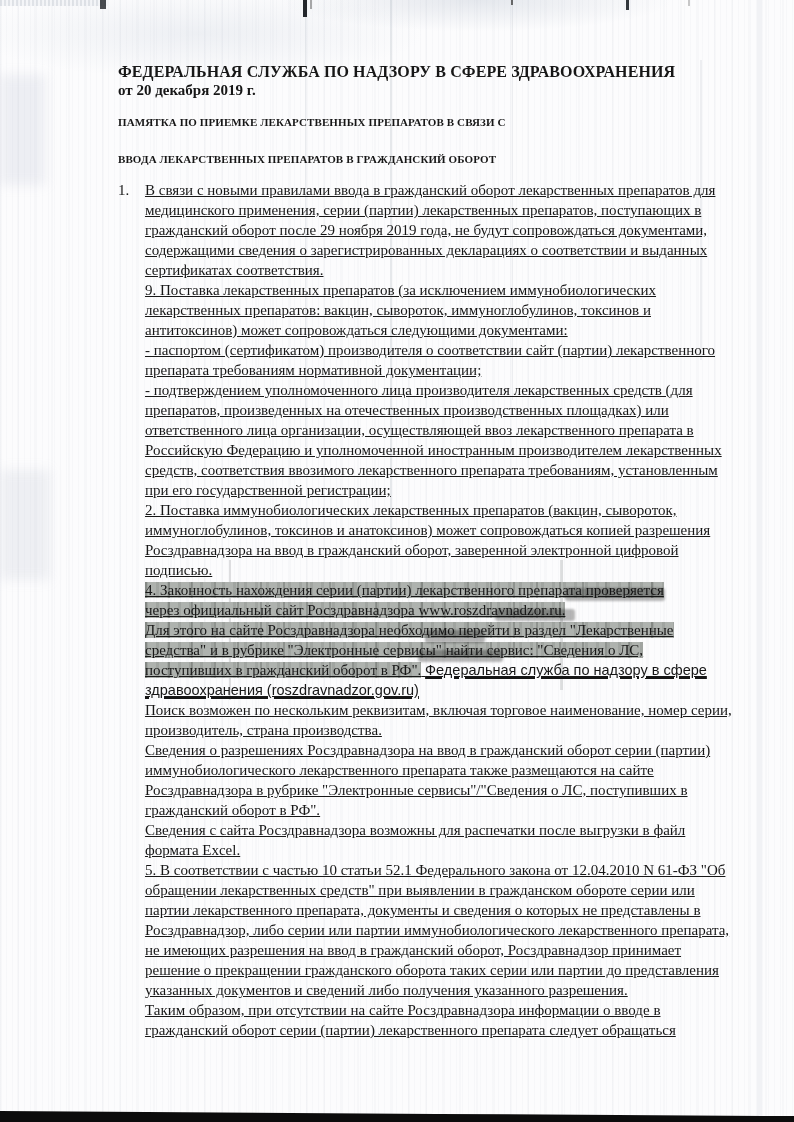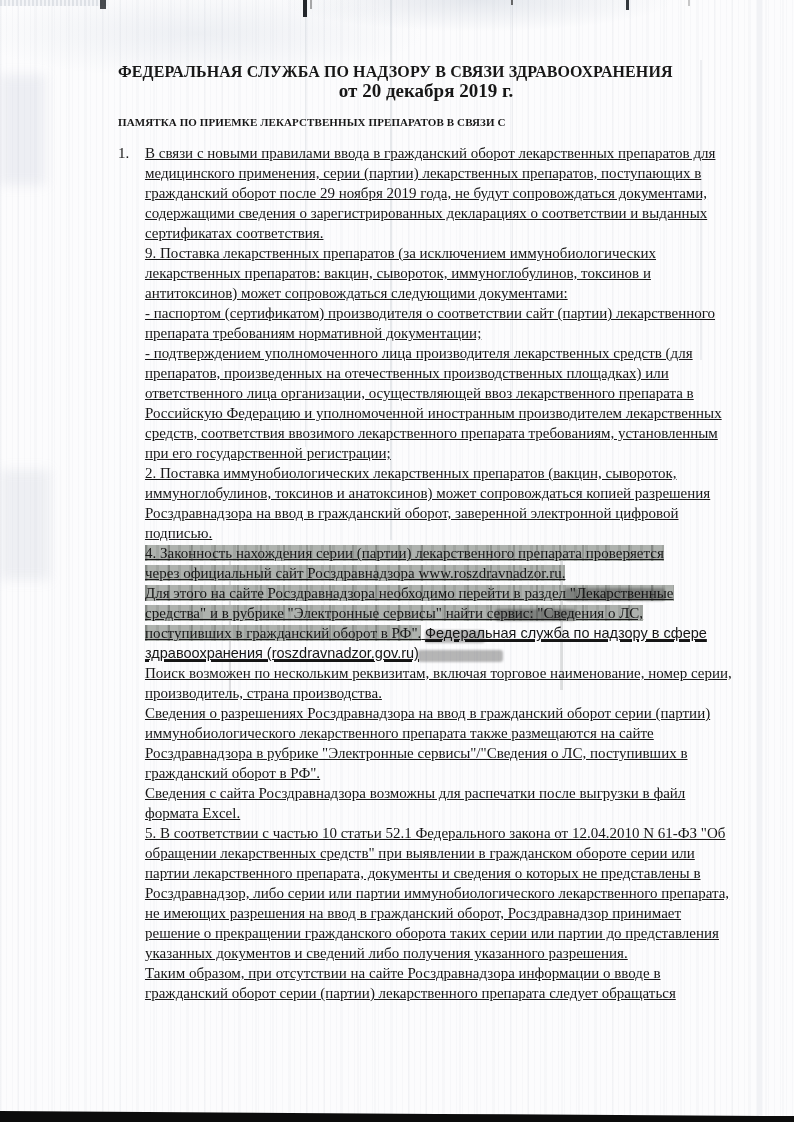--- a/index.html
+++ b/index.html
@@ -13,21 +13,21 @@
     color:#171717;
     background-color:#fcfcfd;
     background-image:
       radial-gradient(ellipse 280px 45px at 60% 0%, rgba(175,185,200,0.30), transparent 70%),
       radial-gradient(ellipse 300px 60px at 25% 3%, rgba(185,195,210,0.22), transparent 75%),
       repeating-linear-gradient(90deg, rgba(150,160,180,0.05) 0 1px, transparent 1px 6px),
       repeating-linear-gradient(90deg, rgba(120,130,150,0.04) 0 2px, transparent 2px 17px);
   }
   .content{position:absolute;left:118px;top:62px;width:616px;}
   .org{font-weight:bold;font-size:16px;line-height:19px;letter-spacing:0.1px;}
-  .date{font-weight:bold;font-size:19px;line-height:19px;text-align:center;}
+  .date{font-weight:bold;font-size:15px;line-height:19px;}
   .title-line{font-weight:bold;font-size:11px;line-height:21px;margin-top:16px;letter-spacing:0.1px;}
   .title-line.first{margin-top:12px;}
   .body-block{margin-top:10px;}
   .li{display:flex;}
   .num{flex:0 0 27px;font-size:15px;line-height:20px;}
   .txt{width:600px;font-size:15px;line-height:20px;text-decoration:underline;}
   .txt p{margin:0;}
   .hl{
     background-color:#aeb2ae;
     background-image:
@@ -86,24 +86,25 @@
   <div class="artifact v2"></div>
   <div class="artifact v3"></div>
   <div class="artifact v4"></div>
   <div class="artifact v5"></div>
   <div class="artifact v6"></div>
   <div class="artifact v7"></div>
   <div class="artifact patch1"></div>
   <div class="artifact patch2"></div>
 
   <div class="content">
-    <div class="org">ФЕДЕРАЛЬНАЯ СЛУЖБА ПО НАДЗОРУ В СВЯЗИ ЗДРАВООХРАНЕНИЯ</div>
+    <div class="org">ФЕДЕРАЛЬНАЯ СЛУЖБА ПО НАДЗОРУ В СФЕРЕ ЗДРАВООХРАНЕНИЯ</div>
     <div class="date">от 20 декабря 2019 г.</div>
 
     <div class="title-line first">ПАМЯТКА ПО ПРИЕМКЕ ЛЕКАРСТВЕННЫХ ПРЕПАРАТОВ В СВЯЗИ С</div>
+    <div class="title-line">ВВОДА ЛЕКАРСТВЕННЫХ ПРЕПАРАТОВ В ГРАЖДАНСКИЙ ОБОРОТ</div>
 
     <div class="body-block">
       <div class="li">
         <span class="num">1.</span>
         <div class="txt" id="paragraphs">
             <p><span class="">В связи с новыми правилами ввода в гражданский оборот лекарственных препаратов для медицинского применения, серии (партии) лекарственных препаратов, поступающих в гражданский оборот после 29 ноября 2019 года, не будут сопровождаться документами, содержащими сведения о зарегистрированных декларациях о соответствии и выданных сертификатах соответствия.</span></p>
             <p><span class="">9. Поставка лекарственных препаратов (за исключением иммунобиологических лекарственных препаратов: вакцин, сывороток, иммуноглобулинов, токсинов и антитоксинов) может сопровождаться следующими документами:</span></p>
             <p><span class="">- паспортом (сертификатом) производителя о соответствии сайт (партии) лекарственного препарата требованиям нормативной документации;</span></p>
             <p><span class="">- подтверждением уполномоченного лица производителя лекарственных средств (для препаратов, произведенных на отечественных производственных площадках) или ответственного лица организации, осуществляющей ввоз лекарственного препарата в Российскую Федерацию и уполномоченной иностранным производителем лекарственных средств, соответствия ввозимого лекарственного препарата требованиям, установленным при его государственной регистрации;</span></p>
             <p><span class="">2. Поставка иммунобиологических лекарственных препаратов (вакцин, сывороток, иммуноглобулинов, токсинов и анатоксинов) может сопровождаться копией разрешения Росздравнадзора на ввод в гражданский оборот, заверенной электронной цифровой подписью.</span></p>

